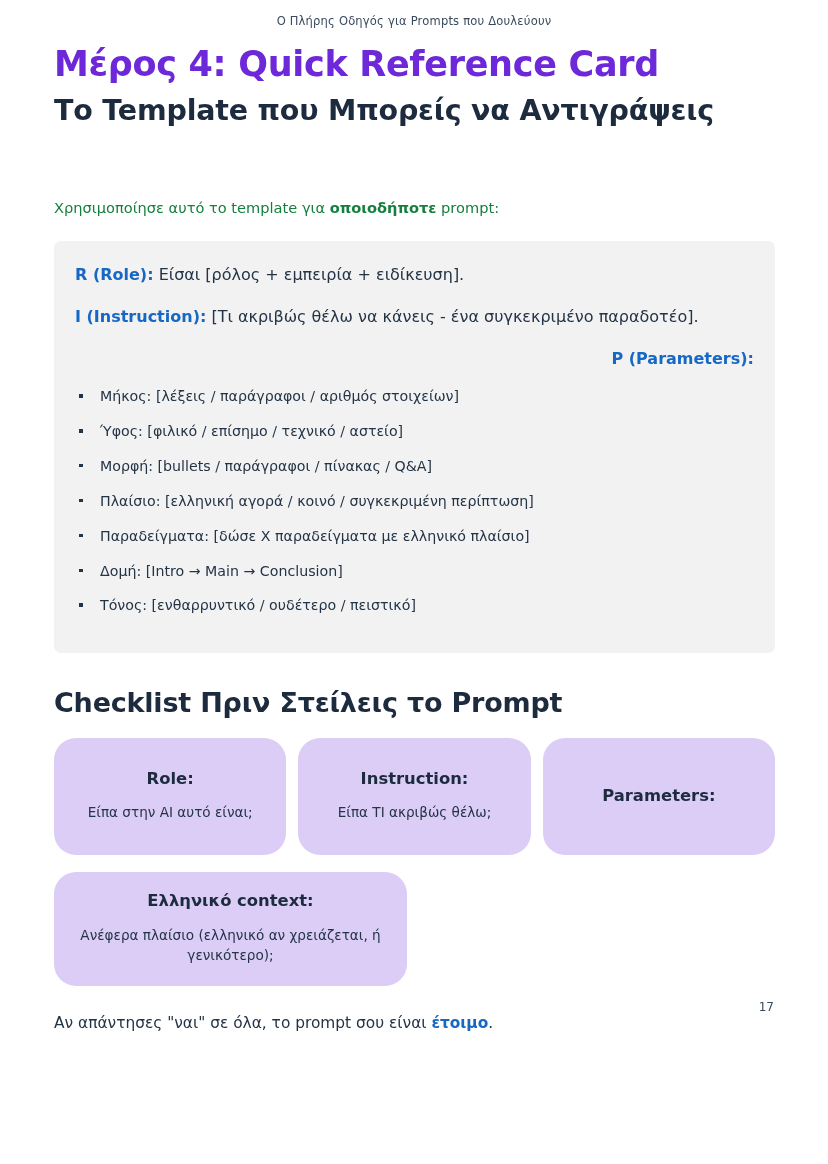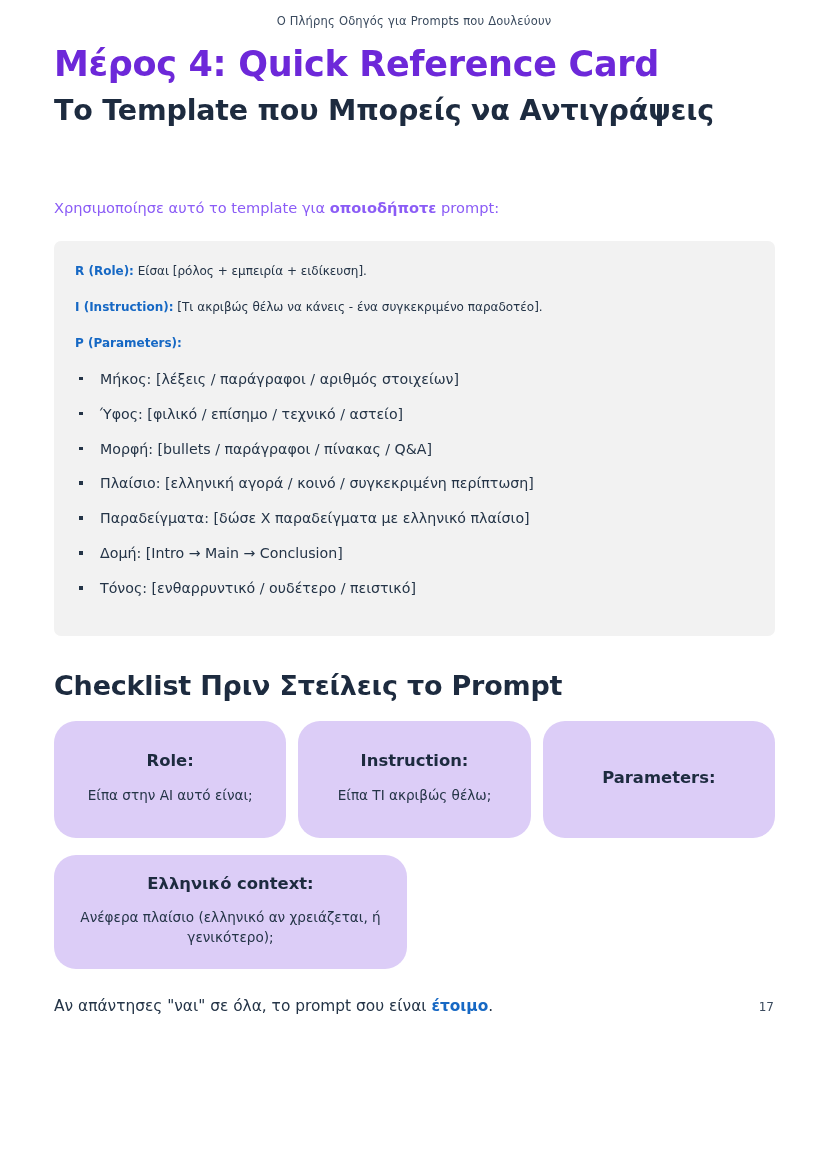--- a/index.html
+++ b/index.html
@@ -57,40 +57,40 @@
     font-weight: bold;
     color: #1d2b3f;
     letter-spacing: -0.2px;
     line-height: 1.2;
     margin-top: 9px;
   }
 
   p.intro {
     margin-top: 69px;
     font-size: 14.6px;
-    color: #8b5cf6;
+    color: #15803d;
     line-height: 1.5;
   }
   p.intro b { font-weight: bold; }
 
   
   .template-box {
     margin-top: 22px;
     background: #f2f2f2;
     border-radius: 7px;
     padding: 22px 21px 24px 21px;
   }
 
   .tpl-line {
-    font-size: 12px;
+    font-size: 16px;
     color: #243447;
     line-height: 1.45;
     margin-bottom: 19px;
   }
-  .tpl-line:last-of-type { margin-bottom: 0; }
+  .tpl-line:last-of-type { margin-bottom: 0; text-align: right; }
 
   .tpl-key {
     color: #1668c4;
     font-weight: bold;
   }
 
   .param-list {
     list-style: none;
     margin-top: 17px;
   }

